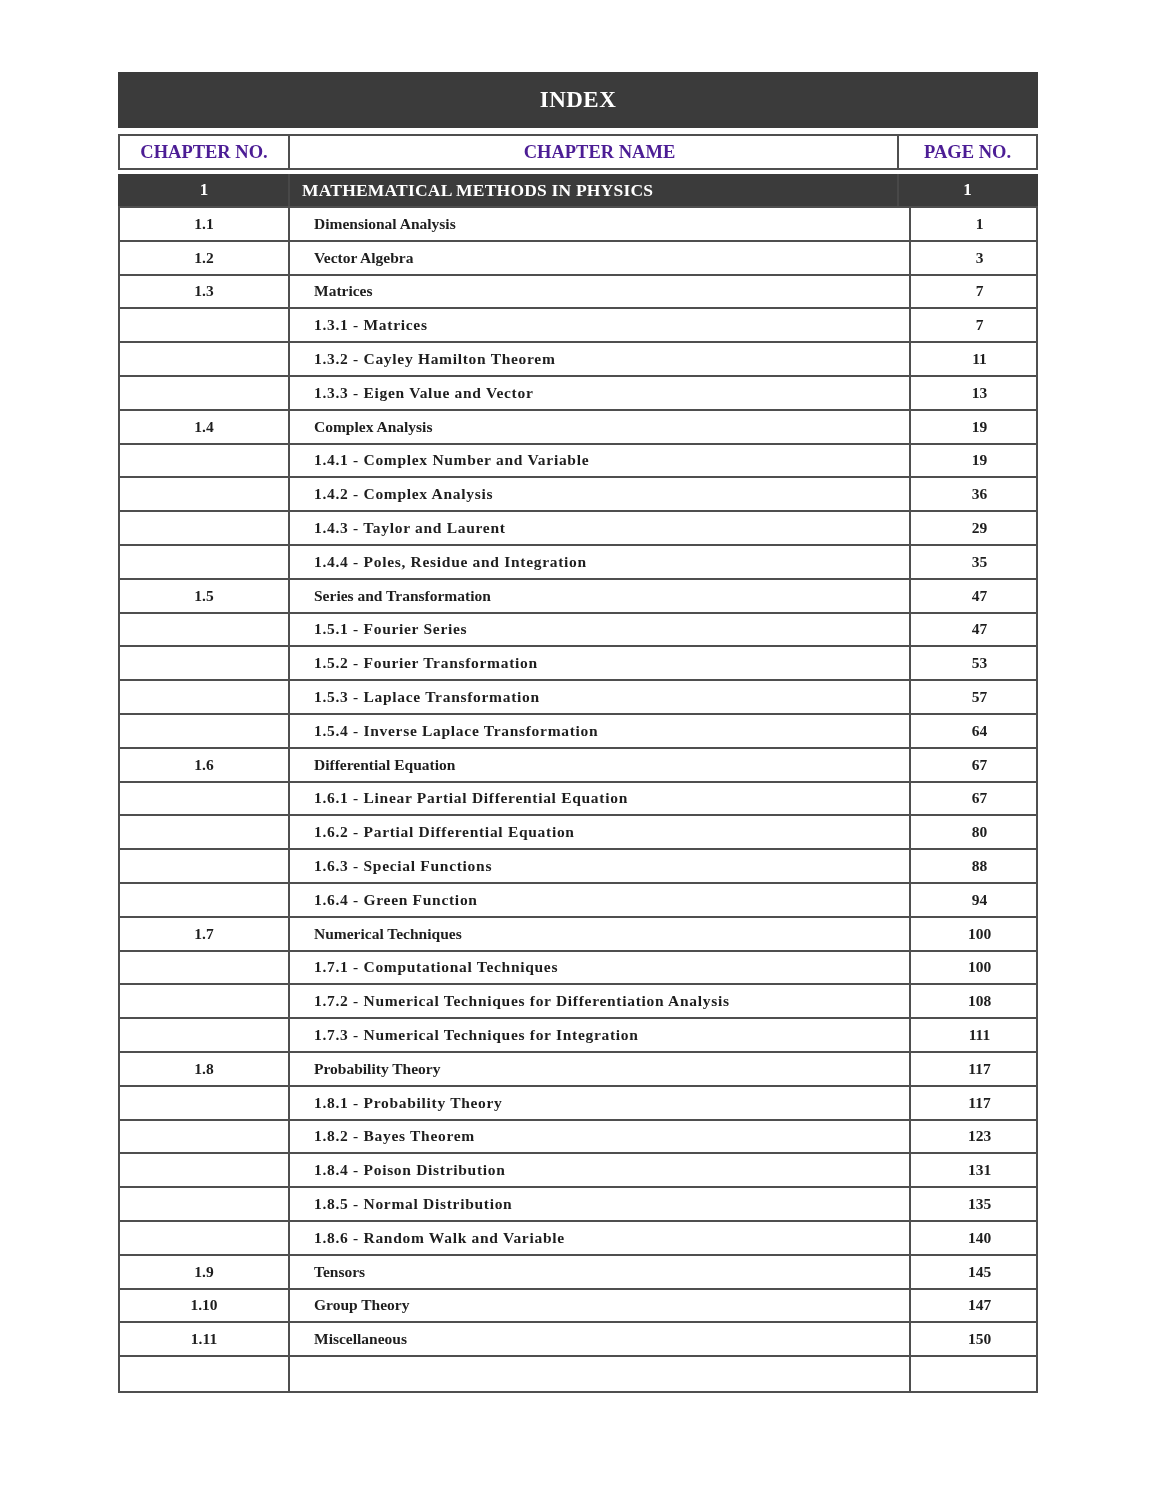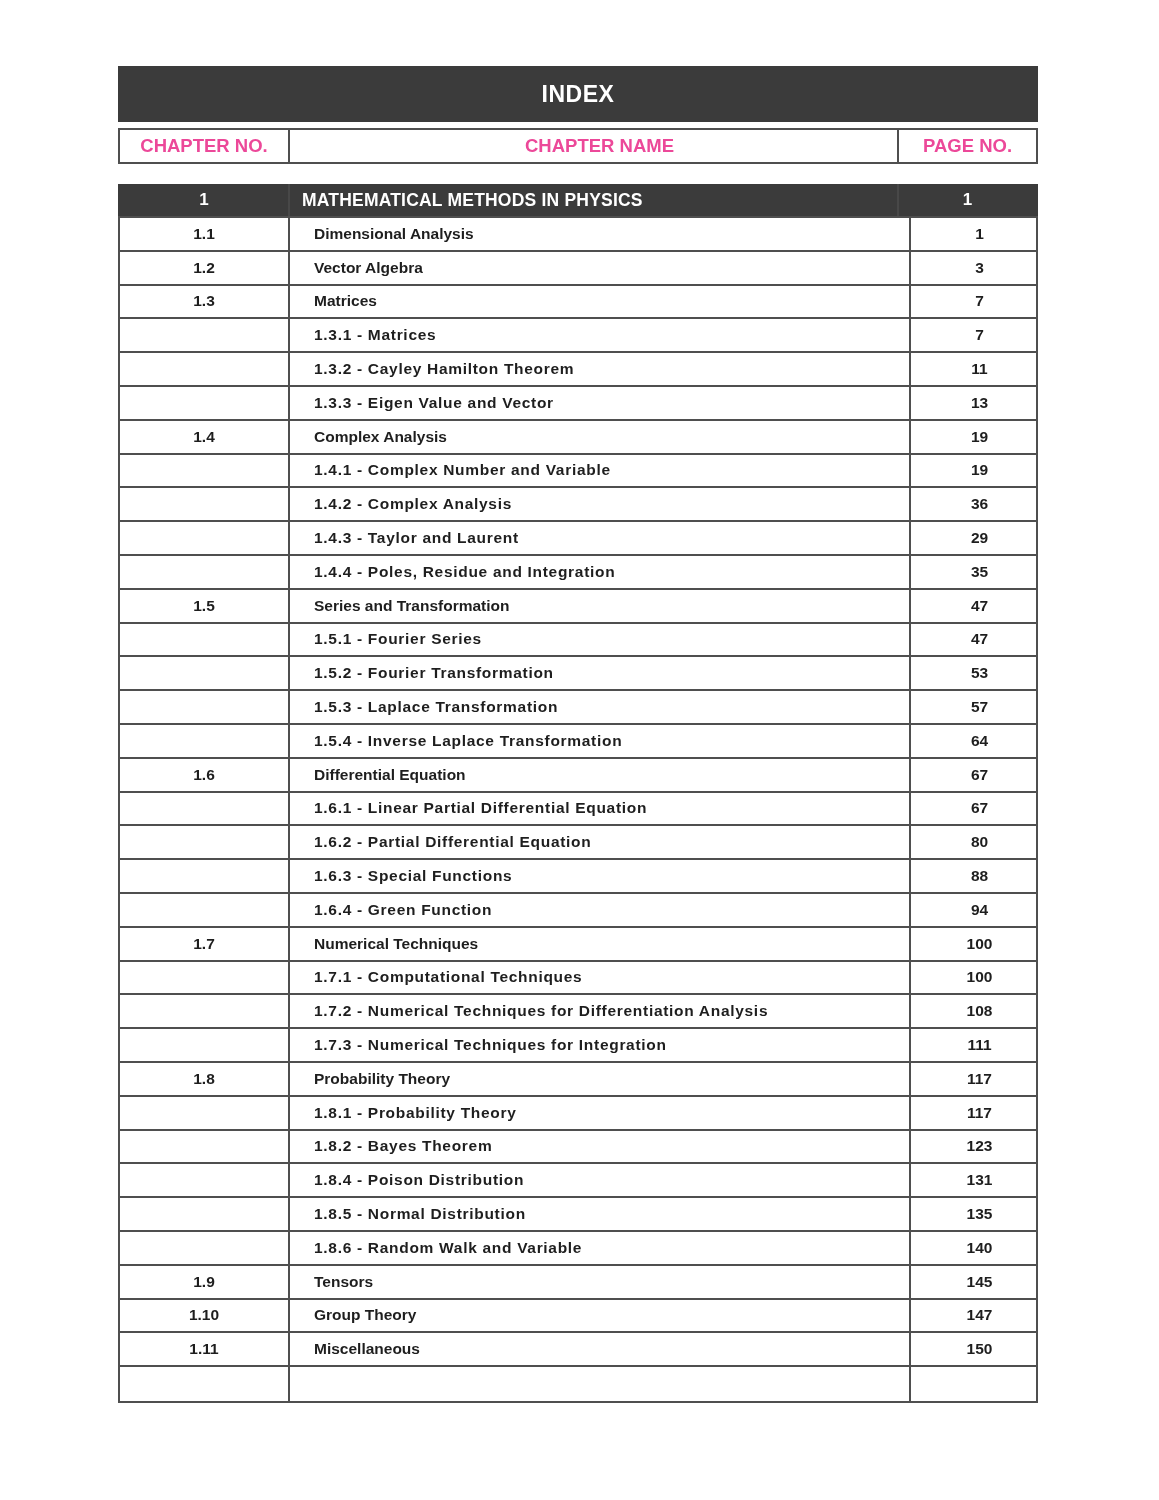--- a/index.html
+++ b/index.html
@@ -11,22 +11,23 @@
   .page {
     position: relative;
     width: 1159px;
     height: 1500px;
     background: #ffffff;
     overflow: hidden;
   }
   .toc-table {
     position: absolute;
     left: 118px;
-    top: 66px;
+    top: 72px;
     width: 920px;
+    font-family: Liberation Serif, serif;
   }
   
   .index-bar {
     height: 56px;
     background: #3b3b3b;
     color: #ffffff;
     display: flex;
     align-items: center;
     justify-content: center;
     font-size: 23px;
@@ -45,22 +46,22 @@
     overflow: hidden;
     white-space: nowrap;
   }
   .cell.c1, .cell.c3 { justify-content: center; }
   .cell.c2 { justify-content: flex-start; padding-left: 12px; }
   .cell.c1, .cell.c2 { border-right: 2px solid #4f4f4f; }
   
   .head-row {
     border: 2px solid #4f4f4f;
     height: 36px;
-    margin-bottom: 20px;
-    color: #ec4899;
+    margin-bottom: 4px;
+    color: #4c1d95;
     font-size: 18.5px;
     font-weight: 700;
     box-sizing: border-box;
   }
   .head-row .cell.c2 { justify-content: center; padding-left: 12px; }
   
   .chapter-row {
     background: #3b3b3b;
     color: #ffffff;
     height: 32px;

